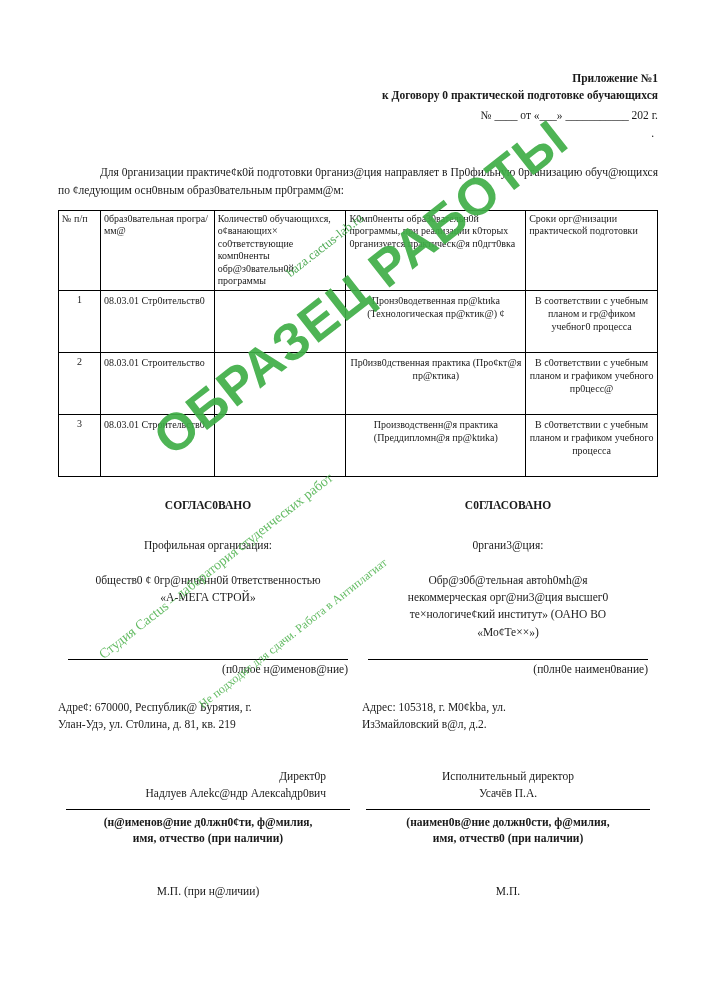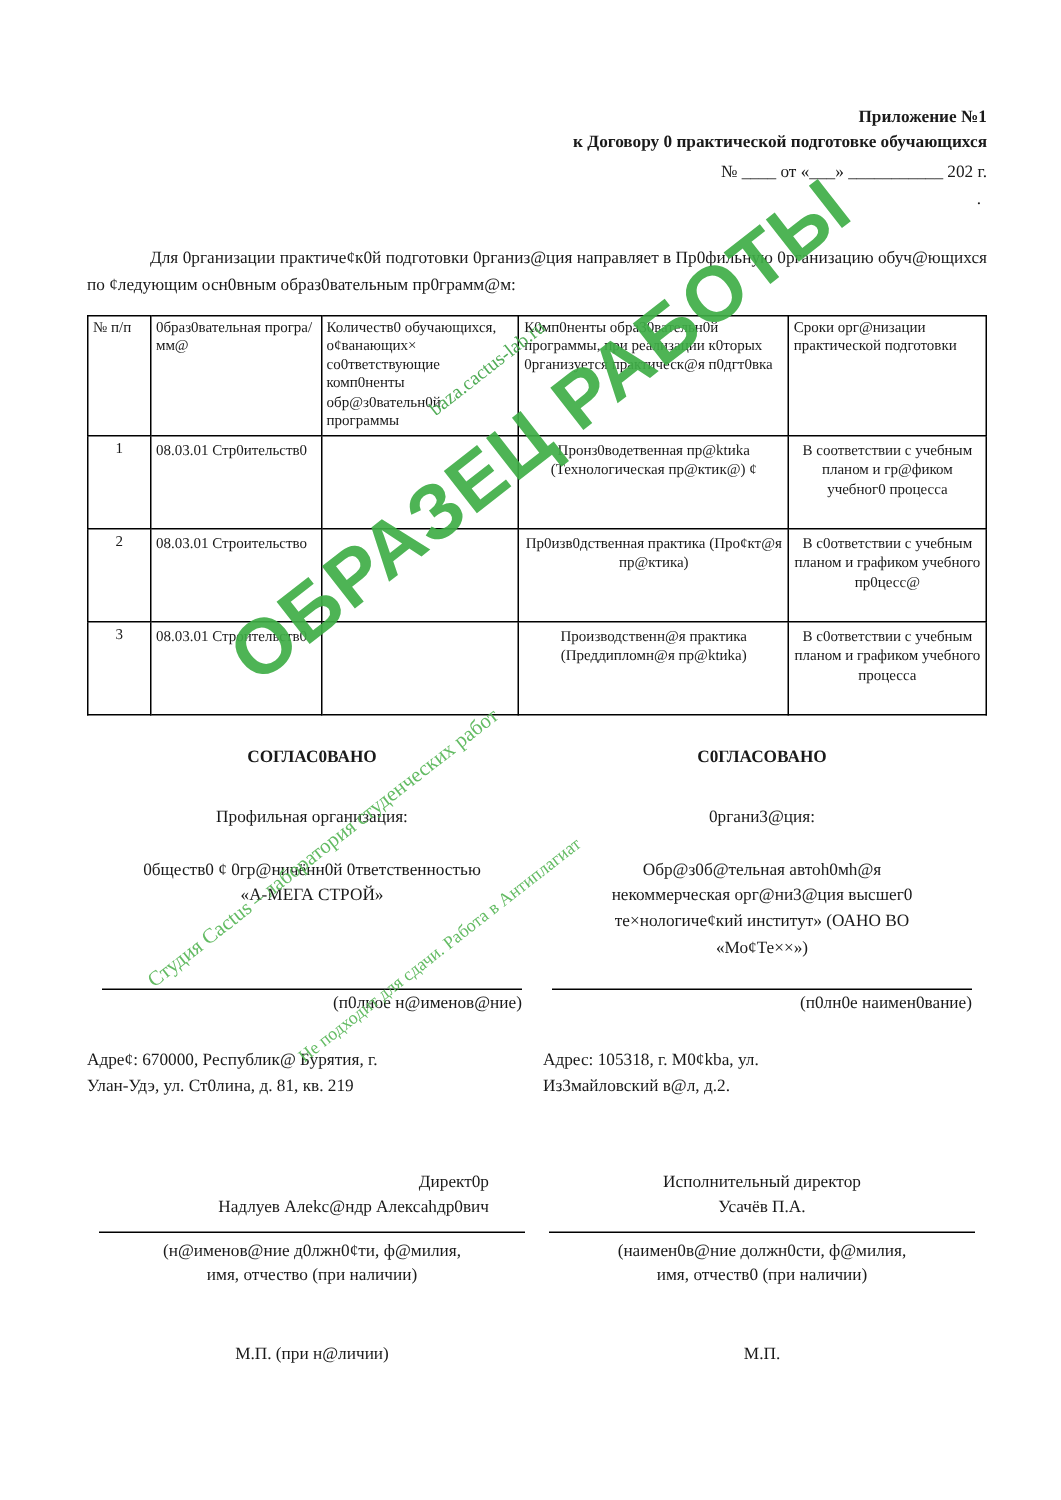--- a/index.html
+++ b/index.html
@@ -131,40 +131,41 @@
   }
   .addr-row .col {
     width: 50%;
     box-sizing: border-box;
     padding-right: 16px;
   }
   .addr-row .col.right { padding-left: 4px; padding-right: 0; }
 
   .pos-row {
     display: flex;
-    margin-top: 48px;
+    margin-top: 36px;
     font-size: 11.5px;
     line-height: 1.5;
   }
   .pos-row .col {
     width: 50%;
     text-align: center;
     box-sizing: border-box;
     padding: 0 8px;
   }
   .pos-row .col.left { text-align: right; padding-right: 32px; }
   .pos-row .col.right { text-align: center; }
 
   .rule-row2 { display: flex; margin-top: 6px; }
   .rule-row2 .col { width: 50%; box-sizing: border-box; padding: 0 8px; }
   .rule-row2 .lbl {
     text-align: center;
     font-size: 11.5px;
     line-height: 1.45;
     margin-top: 4px;
+    font-weight: bold;
   }
   .mp-row {
     display: flex;
     margin-top: 38px;
     font-size: 11.5px;
   }
   .mp-row .col { width: 50%; text-align: center; }
 
   
   .wm {

